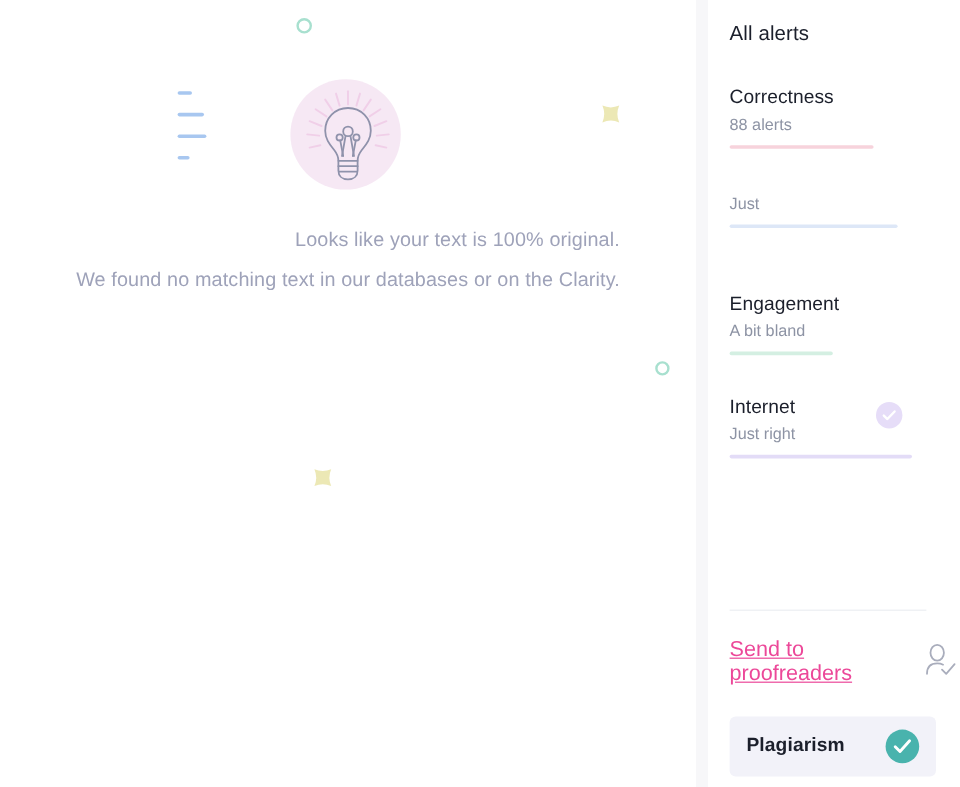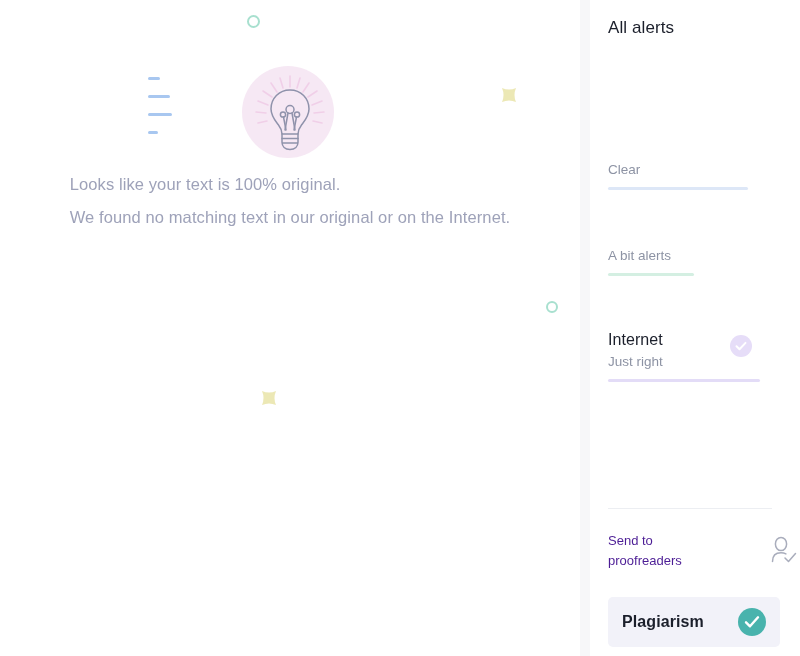--- a/index.html
+++ b/index.html
@@ -43,22 +43,22 @@
     position: absolute;
     left: 0; top: 0;
     width: 92px; height: 92px;
     border-radius: 50%;
     background: #f4e4f2;
     opacity: .85;
   }
   .bulb-svg { position: relative; z-index: 2; }
 
   .result-text {
-    margin-top: 6px;
-    text-align: left;
+    margin-top: 22px;
+    text-align: right;
     color: #9ea2b9;
     font-size: 16.5px;
     line-height: 33px;
     letter-spacing: .1px;
   }
   .result-text .line2 { display: block; }
 
   
   .deco { position: absolute; }
   .ring {
@@ -143,24 +143,25 @@
 
   .sb-action {
     position: absolute;
     left: 0;
     width: 192px;
     display: flex;
     align-items: center;
     justify-content: space-between;
   }
   .sb-action-label {
-    font-size: 13px;
-    color: #4c1d95;
+    font-size: 18px;
+    color: #ec4899;
     line-height: 20px;
     max-width: 110px;
+    text-decoration: underline;
   }
 
   .sb-plagiarism {
     position: absolute;
     left: 0;
     width: 172px;
     height: 50px;
     background: #f2f2f9;
     border-radius: 5px;
     display: flex;
@@ -242,39 +243,45 @@
             <line x1="35" y1="40" x2="32" y2="57"></line>
             <line x1="39" y1="40" x2="42" y2="57"></line>
             <line x1="30.5" y1="44" x2="33" y2="57"></line>
             <line x1="43.5" y1="44" x2="41" y2="57"></line>
           </g>
         </svg>
       </div>
 
       <div class="result-text">
         <span>Looks like your text is 100% original.</span>
-        <span class="line2">We found no matching text in our original or on the Internet.</span>
+        <span class="line2">We found no matching text in our databases or on the Clarity.</span>
       </div>
 
     </div>
   </div>
 
   <div class="sidebar">
     <div class="sb-inner">
 
       <div class="sb-title">All alerts</div>
 
+      <div class="cat" style="top:72px;">
+        <div class="cat-name">Correctness</div>
+        <div class="cat-status">88 alerts</div>
+        <div class="cat-bar" style="background:#f7d3dc; width:120px;"></div>
+      </div>
 
       <div class="cat" style="top:158px;">
-        <div class="cat-status">Clear</div>
+        <div class="cat-status">Just</div>
         <div class="cat-bar" style="background:#dde7f7; width:140px;"></div>
       </div>
 
       <div class="cat" style="top:244px;">
-        <div class="cat-status">A bit alerts</div>
+        <div class="cat-name">Engagement</div>
+        <div class="cat-status">A bit bland</div>
         <div class="cat-bar" style="background:#d4efe2; width:86px;"></div>
       </div>
 
       <div class="cat" style="top:330px;">
         <div class="cat-name">Internet</div>
         <div class="cat-status">Just right</div>
         <div class="cat-bar" style="background:#e3dcf7; width:152px;"></div>
         <div class="cat-check" style="background:#e6ddf8;">
           <svg width="22" height="22" viewBox="0 0 22 22">
             <path d="M6.5 11.3 L9.5 14.2 L15.5 7.9" fill="none" stroke="#ffffff" stroke-width="2" stroke-linecap="round" stroke-linejoin="round"></path>

